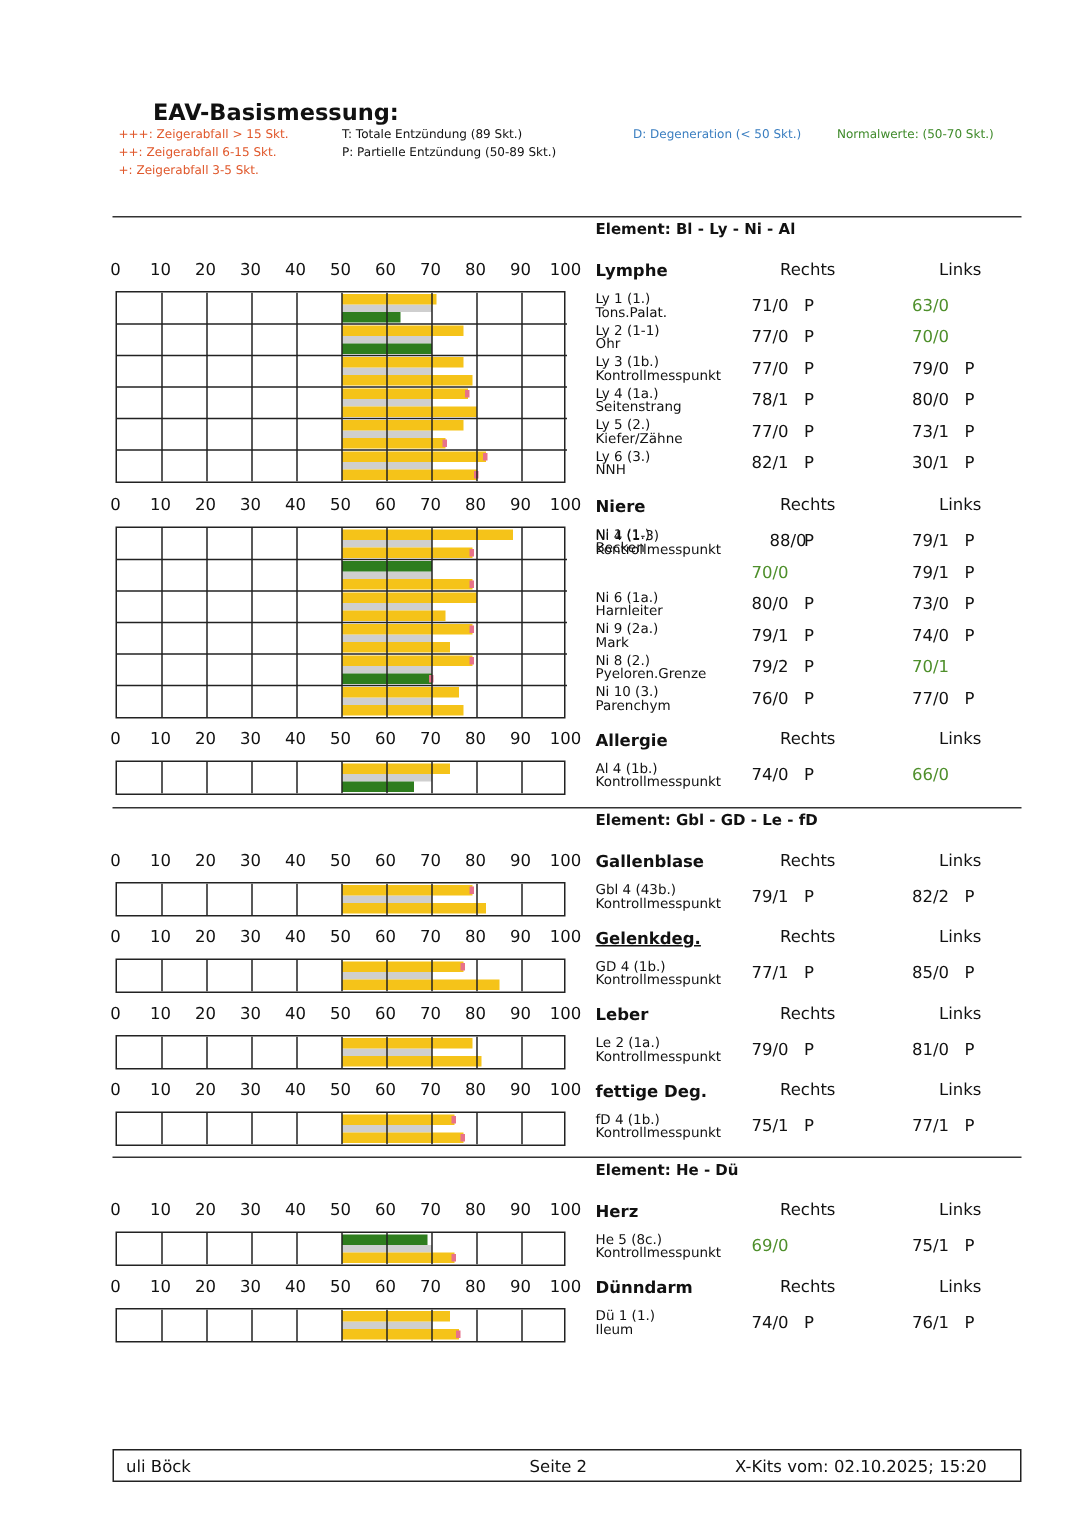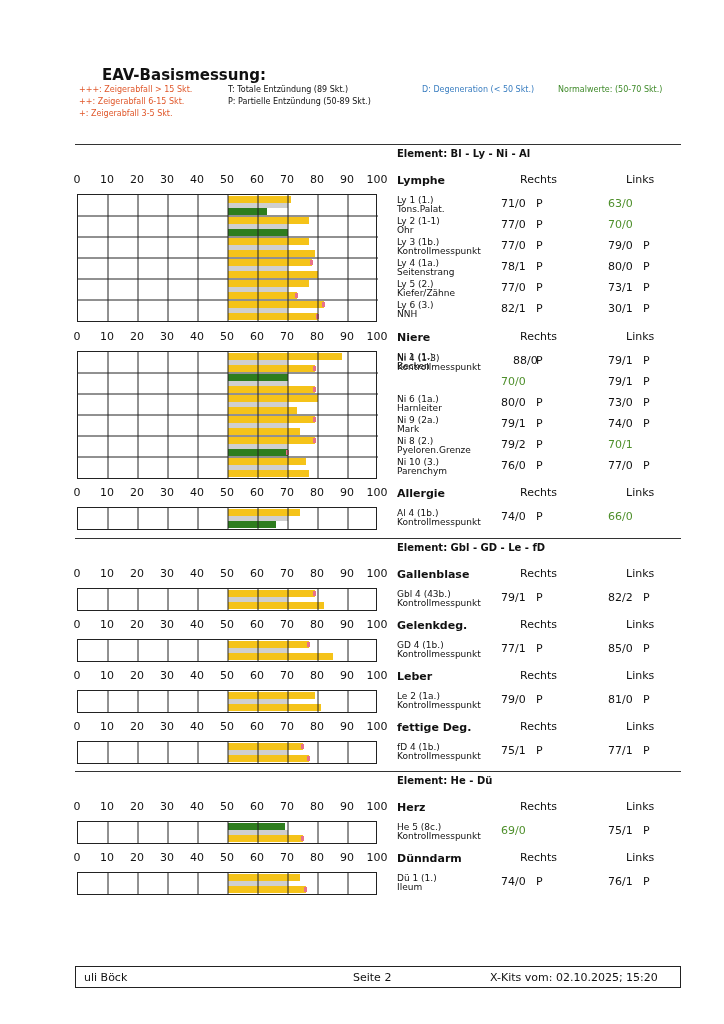--- a/index.html
+++ b/index.html
@@ -336,21 +336,21 @@
       <span style="left:67px;">20</span>
       <span style="left:97px;">30</span>
       <span style="left:127px;">40</span>
       <span style="left:157px;">50</span>
       <span style="left:187px;">60</span>
       <span style="left:217px;">70</span>
       <span style="left:247px;">80</span>
       <span style="left:277px;">90</span>
       <span style="left:307px;">100</span>
     </div>
-    <div class="sec-title" style="top:619px;">Gelenkdeg.</div>
+    <div class="sec-title" style="top:619px;text-decoration:underline;">Gelenkdeg.</div>
     <div class="col-head" style="left:520px;top:618px;">Rechts</div>
     <div class="col-head" style="left:626px;top:618px;">Links</div>
     <div class="grid" style="top:639px;height:23px;">
       <svg width="300" height="21">
         <rect x="150" y="8" width="60" height="5" fill="#cfcfcf"></rect>
         <rect x="150" y="1" width="81" height="7" fill="#f5c319"></rect>
         <rect x="229" y="2" width="3" height="5" fill="#e8728a"></rect>
         <rect x="150" y="13" width="105" height="7" fill="#f5c319"></rect>
         <line x1="30" y1="0" x2="30" y2="21" stroke="#222" stroke-width="1"></line>
         <line x1="60" y1="0" x2="60" y2="21" stroke="#222" stroke-width="1"></line>

